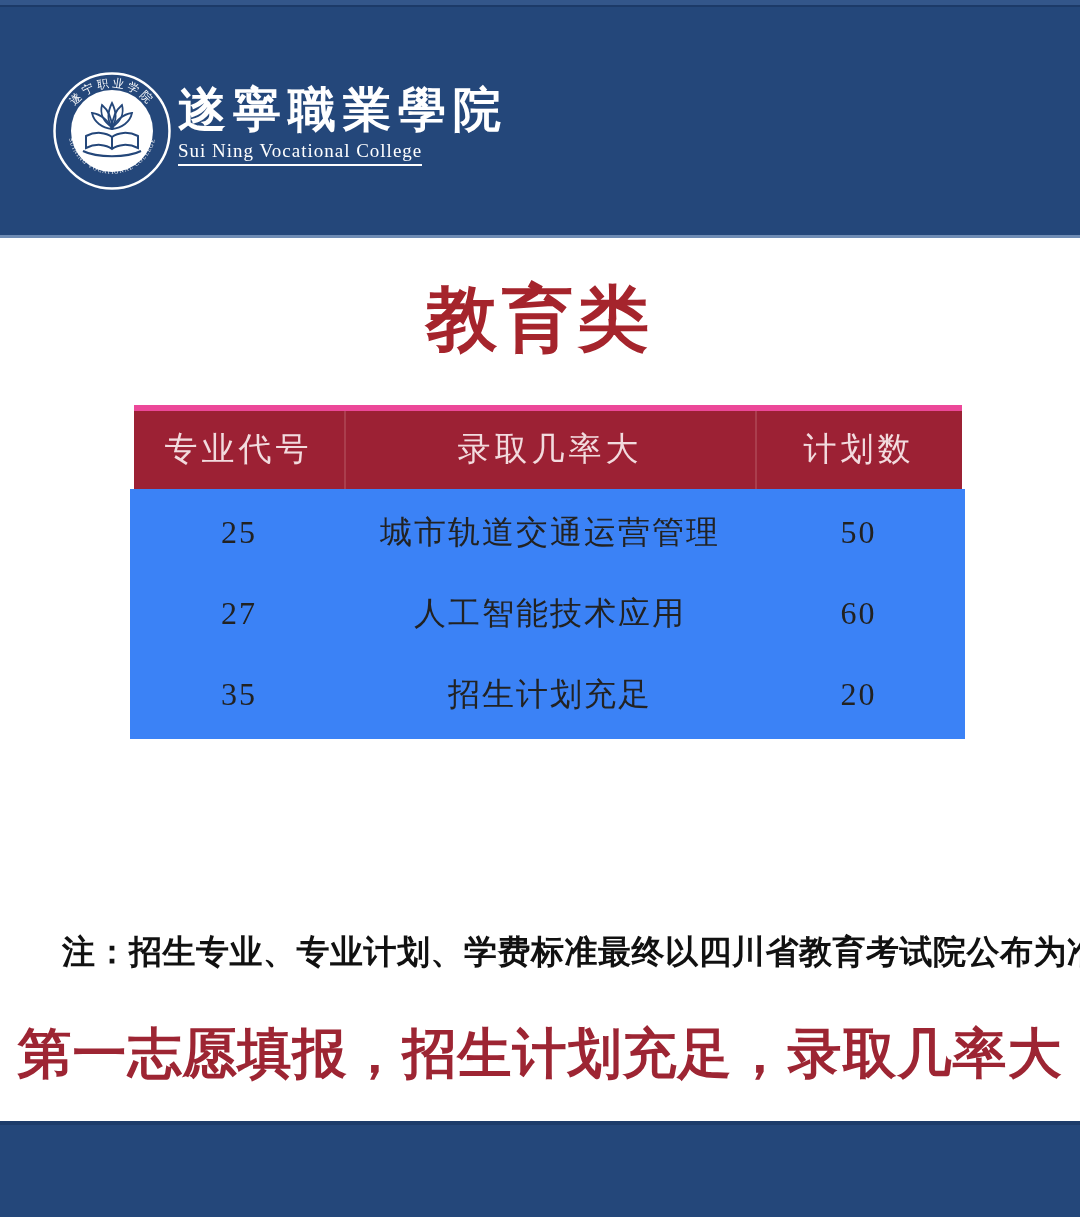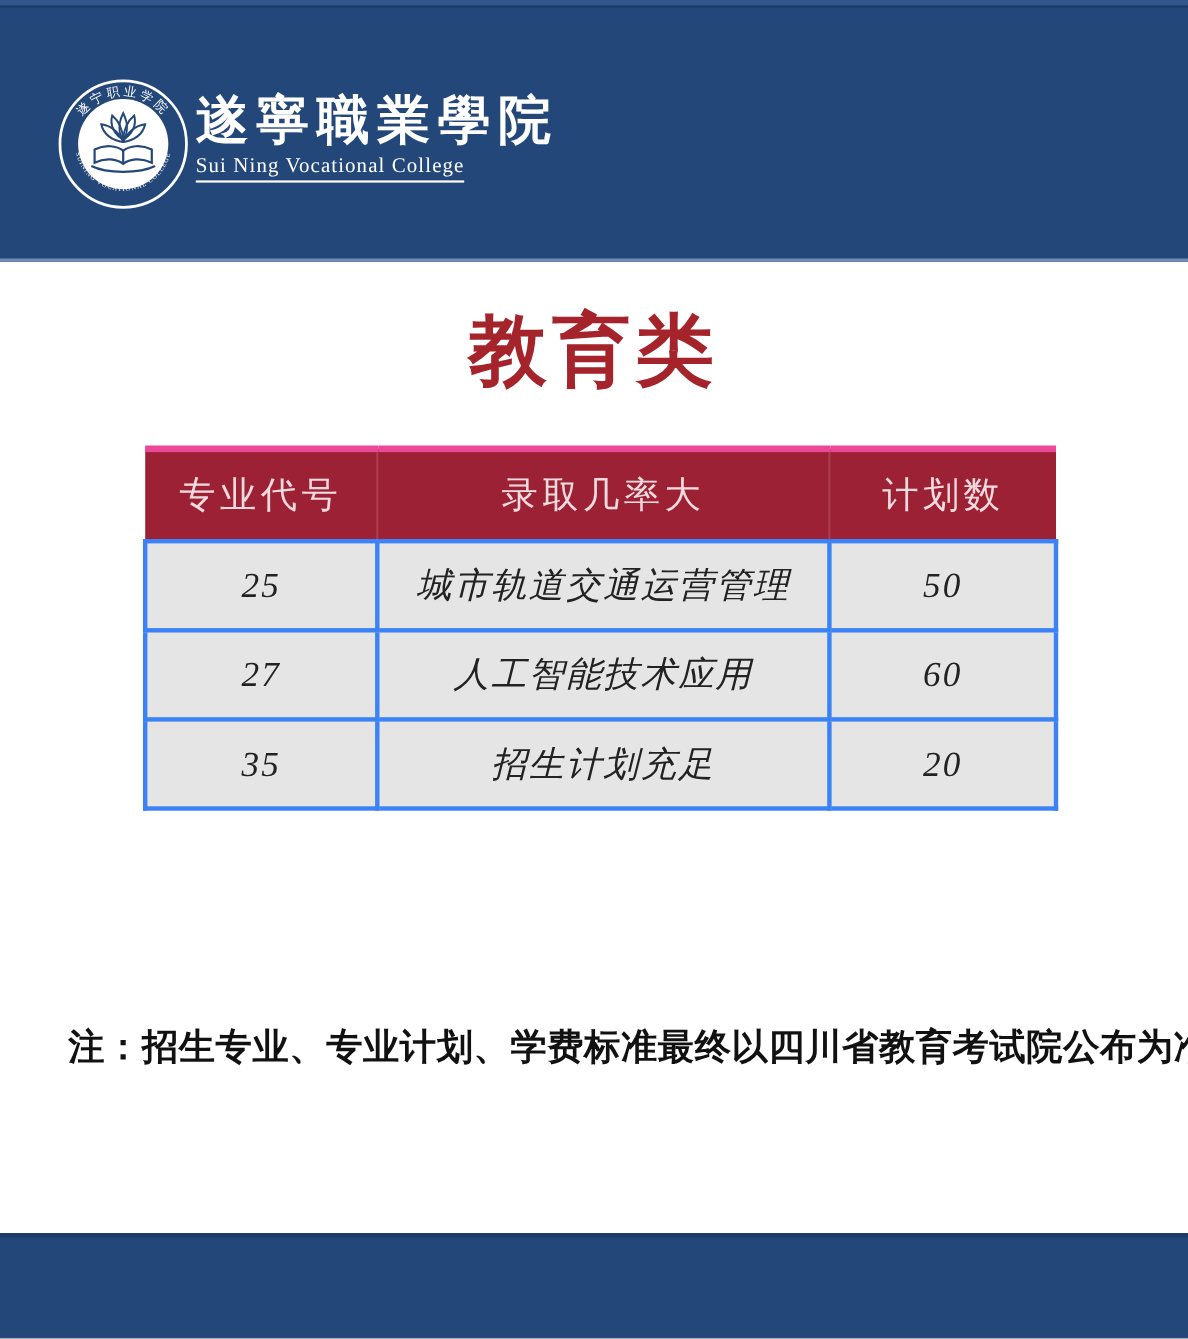--- a/index.html
+++ b/index.html
@@ -50,21 +50,21 @@
     background:#9C2134; color:#F2DBDE; font-weight:400;
     height:84px; font-size:33px; letter-spacing:4px;
     font-family:"Liberation Serif", serif;
     border-left:2px solid #AA3E4D; border-top:6px solid #ec4899;
   }
   .plan-table thead th:first-child { border-left:none; }
   .plan-table tbody td {
     height:81px; text-align:center; vertical-align:middle;
     font-family:"Liberation Serif", serif; font-size:32px; color:#222222;
     letter-spacing:2px;
-    border:4px solid #3b82f6; background:#e5e5e5;font-style:italic;
+    border:7px solid #3b82f6; background:#3b82f6;
   }
   .note {
     position:absolute; top:930px; left:62px; width:990px;
     color:#111111; font-size:33px; font-weight:bold; letter-spacing:0.5px; white-space:nowrap;
   }
   .slogan {
     position:absolute; top:1018px; left:0; width:1080px; text-align:center;
     color:#9D2533; font-size:54px; font-weight:900; letter-spacing:1px; white-space:nowrap;
   }
   
@@ -147,16 +147,17 @@
       <tr>
         <td>35</td>
         <td>招生计划充足</td>
         <td>20</td>
       </tr>
     </tbody>
   </table>
 
   <div class="note">注：招生专业、专业计划、学费标准最终以四川省教育考试院公布为准。</div>
 
+  <div class="slogan">第一志愿填报，招生计划充足，录取几率大</div>
 
   <div class="footer"></div>
 
 </div>
 
 </body></html>

